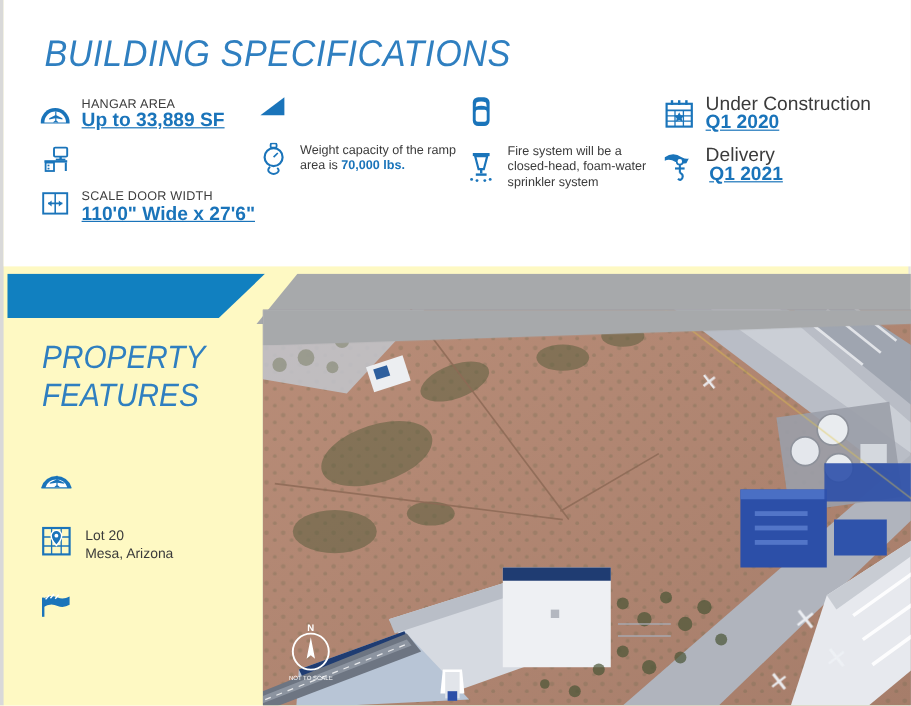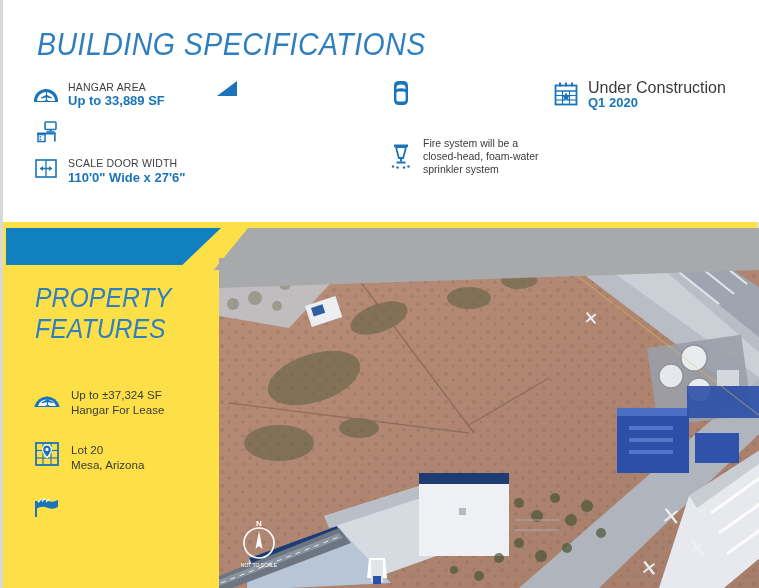--- a/index.html
+++ b/index.html
@@ -8,21 +8,21 @@
     background:#ffffff;
     font-family:"Liberation Sans", sans-serif;
     overflow:hidden;
     position:relative;
   }
   .page{
     position:absolute;inset:0;
     border-left:3px solid #d9d9d9;
     border-right:2px solid #e3e3e3;
     box-sizing:border-box;
-    background:#fde047;
+    background:#fef9c3;
   }
 
   
   .specs{position:absolute;left:0;top:0;width:759px;height:222px;background:#fff;}
   .spec-title{
     position:absolute;left:34px;top:28px;
     font-size:31px;line-height:34px;
     font-weight:400;
     letter-spacing:.5px;
     color:#2f7fc0;
@@ -39,22 +39,22 @@
   .col4{left:550px;width:185px;}
 
   .item{display:flex;align-items:center;margin-bottom:11px;}
   .item .ico{
     width:26px;min-width:26px;height:26px;margin-right:9px;
     display:flex;align-items:flex-start;justify-content:center;
   }
   .item .txt{font-size:10.5px;line-height:13.2px;color:#3b3b3b;padding-top:1px;}
   .t-caps{font-size:10.5px;letter-spacing:.2px;color:#3d3d3d;line-height:13px;
           font-family:"Liberation Sans Narrow","Liberation Sans",sans-serif;}
-  .t-blue{color:#1a74ba;font-weight:bold;font-size:13px;line-height:13px;
-          font-family:"Liberation Sans Narrow","Liberation Sans",sans-serif;}
+  .t-blue{color:#1a74ba;font-weight:bold;font-size:16px;line-height:13px;
+          font-family:"Liberation Sans Narrow","Liberation Sans",sans-serif;text-decoration:underline;}
   .t-body{font-size:16px;line-height:13.4px;color:#3b3b3b;
           font-family:"Liberation Sans Narrow","Liberation Sans",sans-serif;}
   .t-body b{color:#1a74ba;font-weight:bold;}
 
   
   .banner{position:absolute;left:0;top:222px;width:759px;height:48px;overflow:hidden;}
   .banner .blue{
     position:absolute;left:3px;top:6px;width:215px;height:37px;
     background:#1180c0;
     clip-path:polygon(0 0, 100% 0, 82% 100%, 0 100%);
@@ -149,34 +149,48 @@
 
       <div class="col col2">
         <div class="item">
           <span class="ico">
             <svg width="26" height="20" viewBox="0 0 26 20">
               <path d="M2 16 L22 1 L22 16 Z" fill="#1a74ba"></path>
             </svg>
           </span>
         </div>
 
+        <div class="item" style="margin-top:12px">
+          <span class="ico">
+            <svg width="24" height="28" viewBox="0 0 24 28">
+              <rect x="9.5" y="0.5" width="5" height="3.5" rx="1.2" fill="none" stroke="#1a74ba" stroke-width="1.5"></rect>
+              <circle cx="12" cy="12" r="7.5" fill="none" stroke="#1a74ba" stroke-width="1.8"></circle>
+              <line x1="12" y1="12" x2="15.5" y2="8.5" stroke="#1a74ba" stroke-width="1.4"></line>
+              <line x1="12" y1="4" x2="12" y2="4.6" stroke="#1a74ba" stroke-width="1.5"></line>
+              <path d="M9 20 q-3 3 0 5 q3 2 6 0 q2.5 -2 0 -4" fill="none" stroke="#1a74ba" stroke-width="1.6"></path>
+            </svg>
+          </span>
+          <span class="txt t-body">
+            <span>Weight capacity of the ramp area is </span><b>70,000 lbs.</b>
+          </span>
+        </div>
       </div>
 
       <div class="col col3">
         <div class="item">
           <span class="ico">
             <svg width="18" height="26" viewBox="0 0 18 26">
               <rect x="2" y="1" width="14" height="24" rx="4.5" fill="#1a74ba"></rect>
               <path d="M5 5.5 q4 -2 8 0 l0.6 3.5 q-4.6 -1.6 -9.2 0 Z" fill="#ffffff"></path>
               <rect x="4.4" y="11.5" width="9.2" height="10" rx="1.8" fill="#ffffff"></rect>
             </svg>
           </span>
         </div>
 
-        <div class="item" style="margin-top:30px">
+        <div class="item" style="margin-top:13px">
           <span class="ico">
             <svg width="22" height="26" viewBox="0 0 22 26">
               <rect x="4" y="1.5" width="14" height="2.6" fill="#1a74ba"></rect>
               <path d="M6 4.2 L16 4.2 L13.2 15 L8.8 15 Z" fill="none" stroke="#1a74ba" stroke-width="1.8"></path>
               <rect x="10" y="15" width="2" height="3.5" fill="#1a74ba"></rect>
               <rect x="6.5" y="18.5" width="9" height="2" fill="#1a74ba"></rect>
               <circle cx="3" cy="23.5" r="1.2" fill="#1a74ba"></circle>
               <circle cx="7.5" cy="24.5" r="1.2" fill="#1a74ba"></circle>
               <circle cx="14" cy="24.5" r="1.2" fill="#1a74ba"></circle>
               <circle cx="18.5" cy="23.5" r="1.2" fill="#1a74ba"></circle>
@@ -201,20 +215,35 @@
               <line x1="1.5" y1="18" x2="22.5" y2="18" stroke="#1a74ba" stroke-width="1.1"></line>
               <path d="M12 10.5 l1.3 2.6 l2.9 .4 l-2.1 2 l.5 2.9 l-2.6 -1.4 l-2.6 1.4 l.5 -2.9 l-2.1 -2 l2.9 -.4 Z" fill="#1a74ba"></path>
             </svg>
           </span>
           <span class="txt">
             <span class="t-body">Under Construction</span><br>
             <span class="t-blue">Q1 2020</span>
           </span>
         </div>
 
+        <div class="item" style="margin-top:8px">
+          <span class="ico">
+            <svg width="26" height="26" viewBox="0 0 26 26">
+              <path d="M1 6 q7 -5 14 0 q4 2 6 1 l-2 4 q-5 1 -9 -1 q-5 -3 -9 -1 Z" fill="#1a74ba"></path>
+              <circle cx="13.5" cy="9.5" r="2.6" fill="#ffffff" stroke="#1a74ba" stroke-width="1.4"></circle>
+              <rect x="12.7" y="12" width="1.7" height="7" fill="#1a74ba"></rect>
+              <rect x="9.5" y="14.5" width="8" height="1.8" fill="#1a74ba"></rect>
+              <path d="M13.5 19 q3.5 1.5 2 4.5 q-1.5 2.5 -3.5 0.5" fill="none" stroke="#1a74ba" stroke-width="1.8"></path>
+            </svg>
+          </span>
+          <span class="txt">
+            <span class="t-body">Delivery</span><br>
+            <span class="t-blue" style="margin-left:3px;display:inline-block">Q1 2021</span>
+          </span>
+        </div>
       </div>
 
     </div>
   </section>
 
   <div class="banner">
     <div class="blue"></div>
     <div class="gray"></div>
   </div>
 
@@ -227,24 +256,20 @@
 
     <div class="pf-list">
 
       <div class="pf-item">
         <span class="ico">
           <svg width="28" height="22" viewBox="0 0 28 22">
             <path d="M1.5 20 A13 13 0 0 1 26.5 20 L26.5 21 L1.5 21 Z" fill="#1a74ba"></path>
             <path d="M5 20 A9.5 9.5 0 0 1 23 20 Z" fill="#ffffff"></path>
             <path d="M14 10.5 L15 10.5 L15 13.5 L20.5 16.2 L20.5 17.2 L15 16.2 L15 18.4 L16.6 19.7 L16.6 20.3 L14.5 19.8 L12.5 20.3 L12.5 19.7 L14 18.4 L14 16.2 L8.5 17.2 L8.5 16.2 L14 13.5 Z" fill="#1a74ba"></path>
           </svg>
-        </span>
-        <span class="txt">
-          <span>Up to ±37,324 SF</span><br>
-          <span>Hangar For Lease</span>
         </span>
       </div>
 
       <div class="pf-item">
         <span class="ico">
           <svg width="26" height="26" viewBox="0 0 26 26">
             <rect x="2" y="2" width="22" height="22" fill="none" stroke="#1a74ba" stroke-width="1.8"></rect>
             <line x1="2" y1="9.5" x2="24" y2="9.5" stroke="#1a74ba" stroke-width="1.1"></line>
             <line x1="2" y1="17" x2="24" y2="17" stroke="#1a74ba" stroke-width="1.1"></line>
             <line x1="9" y1="2" x2="9" y2="24" stroke="#1a74ba" stroke-width="1.1"></line>

